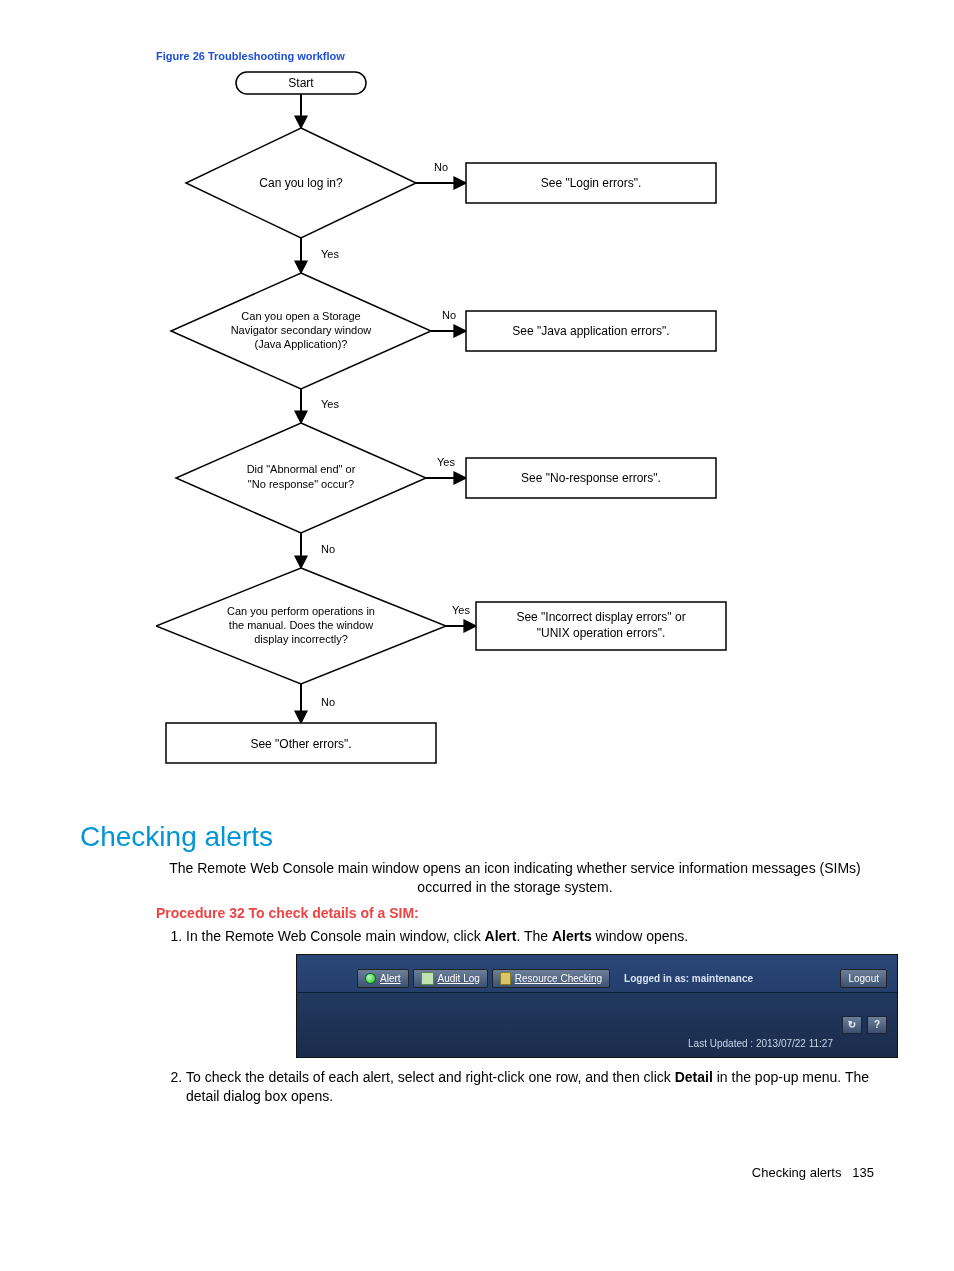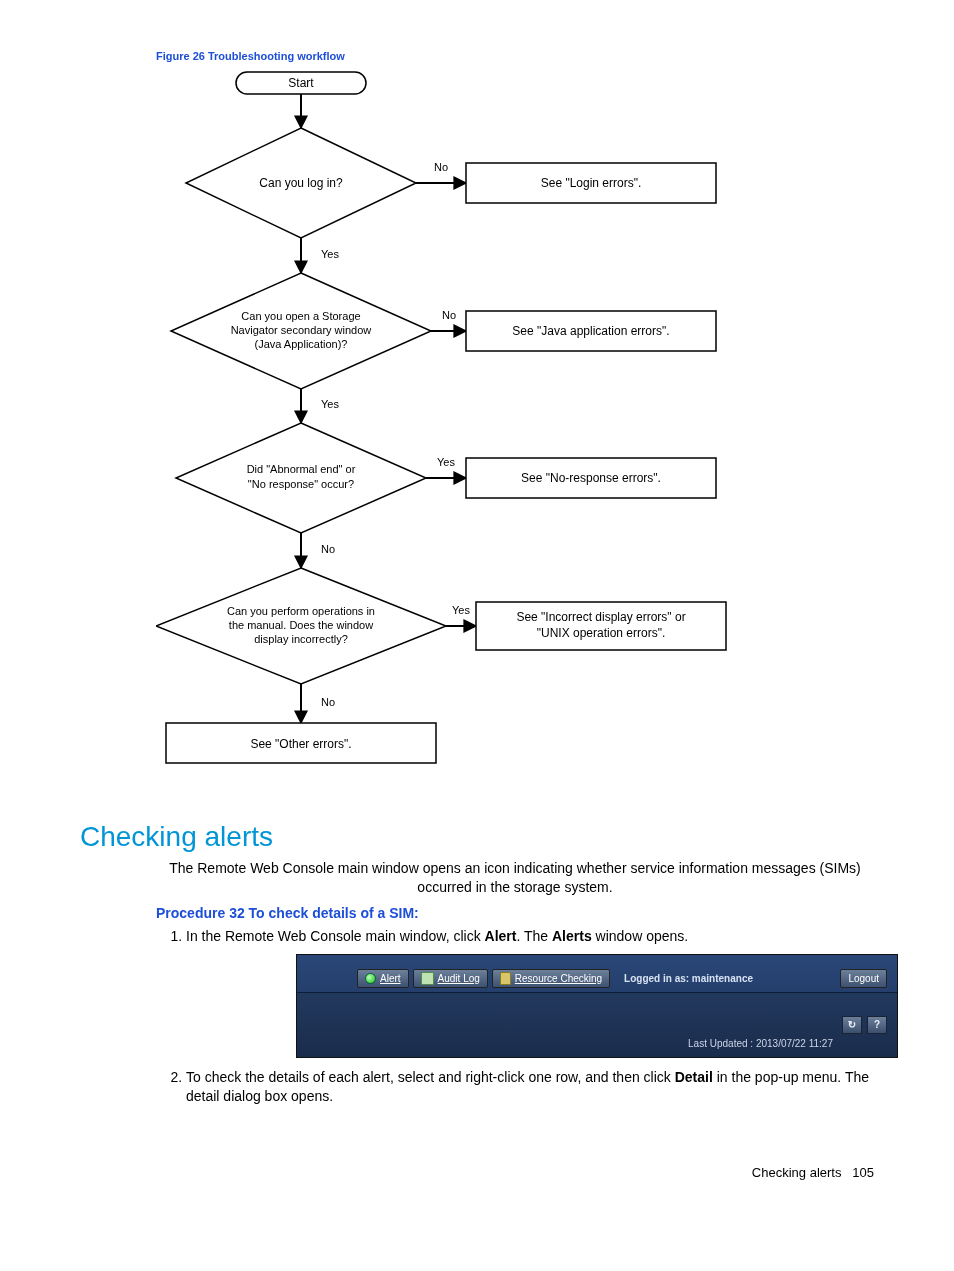--- a/index.html
+++ b/index.html
@@ -23,21 +23,21 @@
     font-size: 28px;
     font-weight: normal;
     margin: 20px 0 6px 0;
   }
   .body-text {
     margin: 6px 0 6px 76px;
     line-height: 1.35;
     text-align: center;
   }
   .procedure-caption {
-    color: #1d4ed8;
+    color: #ef4444;
     font-weight: bold;
     font-size: 14px;
     margin: 8px 0 6px 76px;
   }
   ol {
     margin: 4px 0 0 76px;
     padding-left: 30px;
   }
   ol li {
     margin-bottom: 10px;
@@ -256,14 +256,14 @@
       </div>
     </div>
   </li>
 
   <li>
     <span>To check the details of each alert, select and right-click one row, and then click </span><b>Detail</b><span> in the pop-up menu. The detail dialog box opens.</span>
   </li>
 </ol>
 
 <div class="page-footer">
-  <span>Checking alerts</span>&nbsp;&nbsp;&nbsp;<span>105</span>
+  <span>Checking alerts</span>&nbsp;&nbsp;&nbsp;<span>135</span>
 </div>
 
 </body></html>

